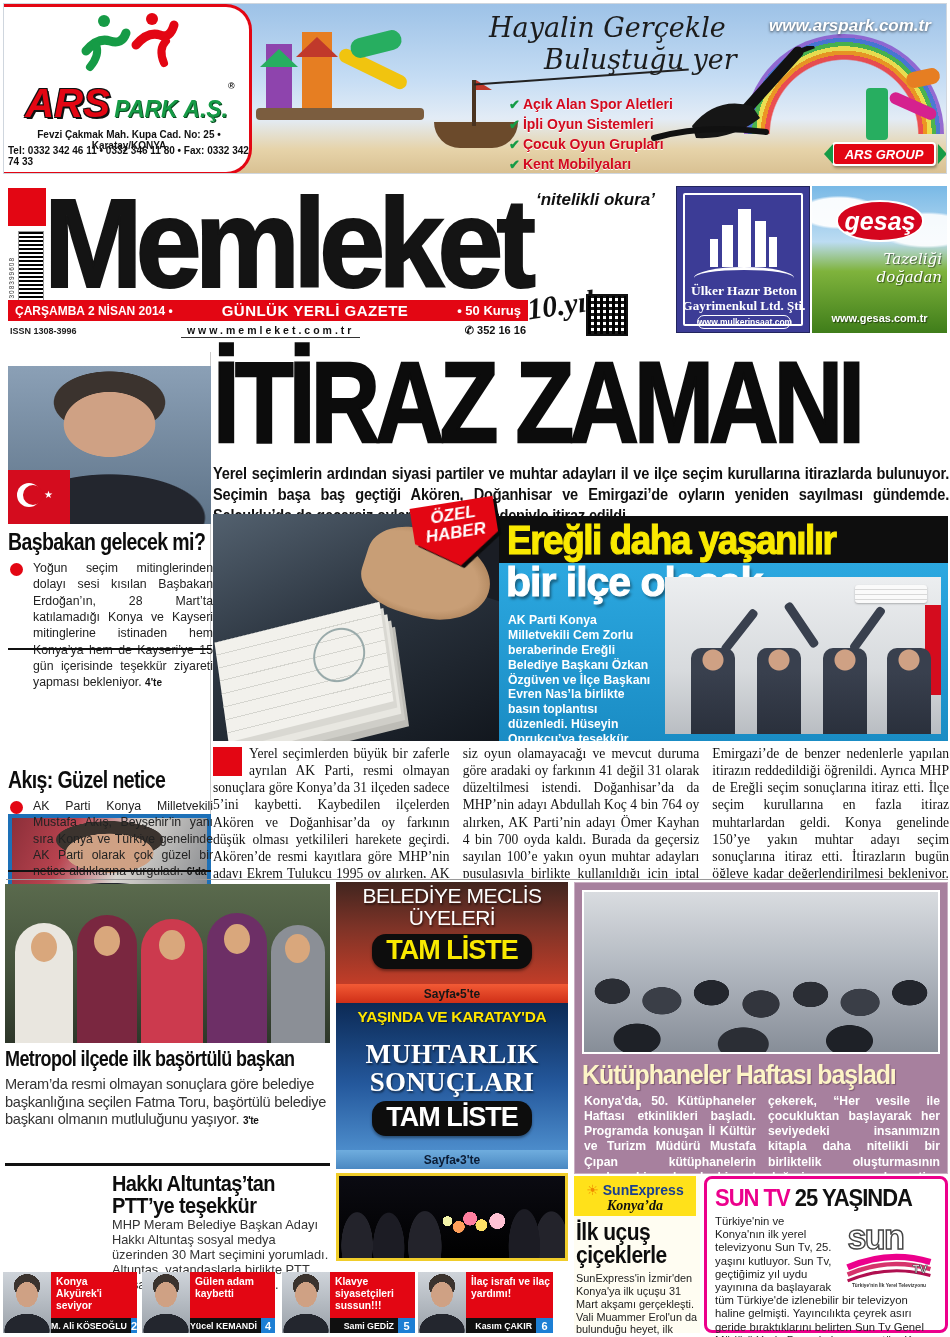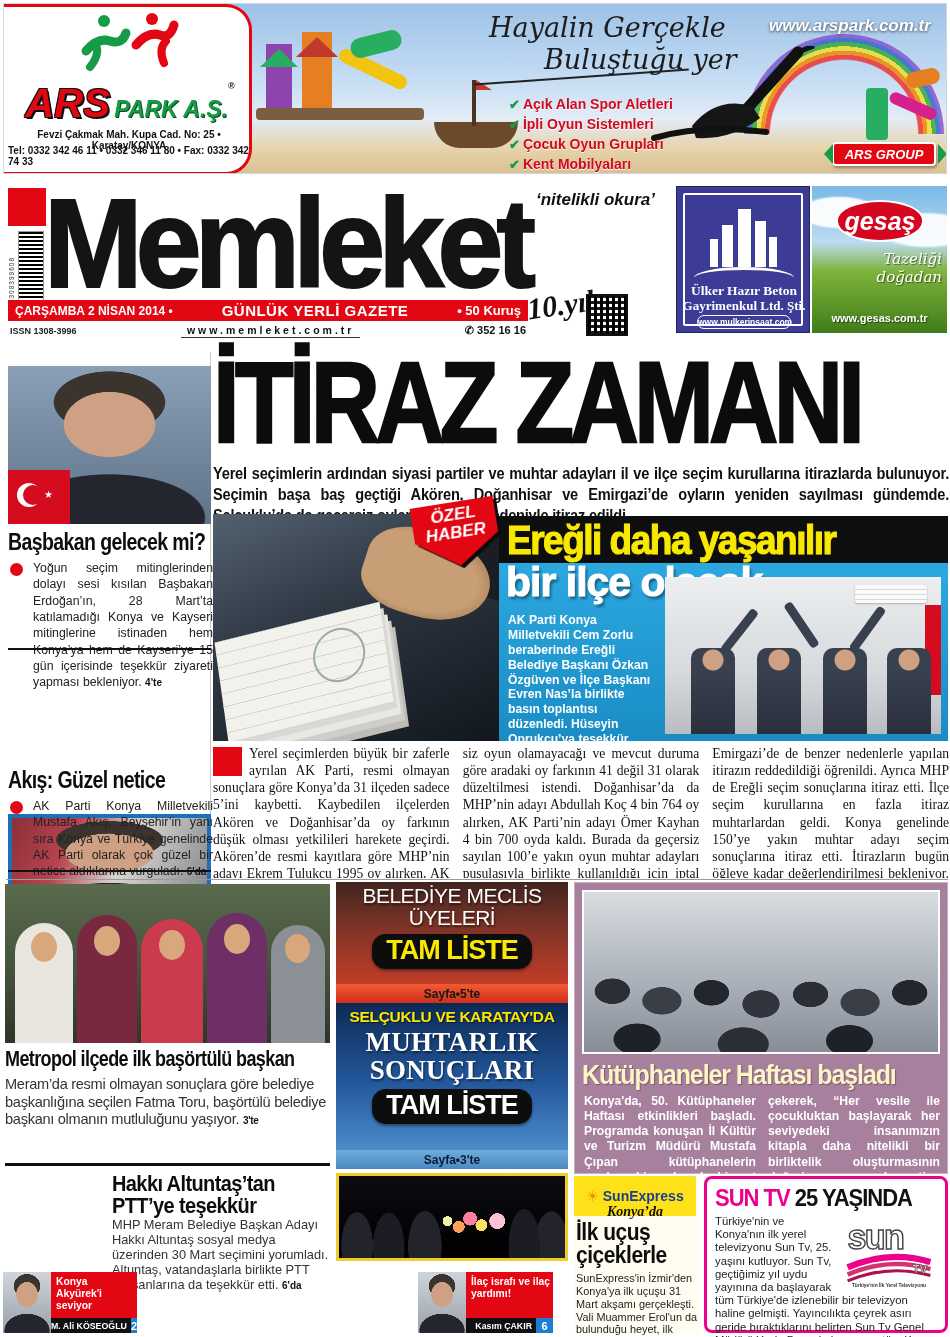--- a/index.html
+++ b/index.html
@@ -229,21 +229,21 @@
   linear-gradient(180deg,#d9dce0 0%,#b4bac2 45%,#878e98 100%)}
 #kut-hl{left:8px;top:176px;width:360px;font-size:25px;font-weight:900;letter-spacing:-1.1px;
   color:#fdf4c6;white-space:nowrap;transform:scaleY(1.12);transform-origin:left top;
   text-shadow:1px 1px 1px rgba(70,40,60,.45)}
 #kut-cols{left:10px;top:212px;width:356px;display:flex;gap:12px}
 #kut-cols .kcol{flex:1;color:#fff;font-weight:700;font-size:12.2px;line-height:1.24;text-align:justify}
 #kut-cols .pref{color:#fff;font-size:9.5px}
 
 
 #sx{left:574px;top:1176px;width:126px;height:157px;background:#fffdf2}
-#sx-brand{left:0;top:0;width:122px;height:40px;background:#ffe11a;text-align:center;padding-top:12px}
+#sx-brand{left:0;top:0;width:122px;height:40px;background:#ffe11a;text-align:center;padding-top:6px}
 #sx-brand .b1{font-size:14px;font-weight:900;color:#1a3f8f;white-space:nowrap}
 #sx-brand .sun{color:#f08a00;font-weight:400}
 #sx-brand .b2{font-family:"Liberation Serif",serif;font-style:italic;font-weight:900;font-size:14px;color:#101010}
 #sx-hl{left:2px;top:44px;font-size:21px;font-weight:900;line-height:1.02;letter-spacing:-.5px;
   color:#0d0d0d;transform:scaleY(1.1);transform-origin:left top}
 #sx-body{left:2px;top:96px;width:123px;font-size:10.9px;line-height:1.18;color:#222}
 
 
 #stv{left:704px;top:1176px;width:244px;height:157px;border:3px solid #ec008c;border-radius:8px;
   background:#fff;padding:5px 8px}
@@ -465,22 +465,22 @@
     <span class="pref">6'da</span>
   </div>
 
   <div id="promo-red" class="ab">
     <div class="promo-t" style="margin-top:3px">BELEDİYE MECLİS</div>
     <div class="promo-t">ÜYELERİ</div>
     <div class="tam yel">TAM LİSTE</div>
   </div>
   <div id="promo-red-strip" class="ab">Sayfa•5'te</div>
   <div id="promo-blue" class="ab">
-    <div id="promo-kicker">SELÇUKLU VE KARATAY'DA</div>
-    <div class="promo-serif" style="margin-top:3px">MUHTARLIK</div>
+    <div id="promo-kicker">YAŞINDA VE KARATAY'DA</div>
+    <div class="promo-serif" style="margin-top:15px">MUHTARLIK</div>
     <div class="promo-serif">SONUÇLARI</div>
     <div class="tam wht">TAM LİSTE</div>
   </div>
   <div id="promo-blue-strip" class="ab">Sayfa•3'te</div>
   <div id="ph-night" class="ab"></div>
 
   <div id="kut-box" class="ab">
     <div id="ph-kut" class="ab"></div>
     <div id="kut-hl" class="ab">Kütüphaneler Haftası başladı</div>
     <div id="kut-cols" class="ab">
@@ -525,20 +525,36 @@
   </div>
 
   <div class="colm" style="left:3px;width:134px">
     <div class="colm-photo portrait"></div>
     <div class="colm-title">Konya Akyürek'i seviyor</div>
     <div class="colm-bar">
       <span class="colm-name">M. Ali KÖSEOĞLU</span>
       <span class="colm-num">2</span>
     </div>
   </div>
+  <div class="colm" style="left:142px;width:133px">
+    <div class="colm-photo portrait"></div>
+    <div class="colm-title">Gülen adam kaybetti</div>
+    <div class="colm-bar">
+      <span class="colm-name">Yücel KEMANDİ</span>
+      <span class="colm-num">4</span>
+    </div>
+  </div>
+  <div class="colm" style="left:282px;width:133px">
+    <div class="colm-photo portrait"></div>
+    <div class="colm-title">Klavye siyasetçileri sussun!!!</div>
+    <div class="colm-bar">
+      <span class="colm-name">Sami GEDİZ</span>
+      <span class="colm-num">5</span>
+    </div>
+  </div>
   <div class="colm" style="left:418px;width:135px">
     <div class="colm-photo portrait"></div>
     <div class="colm-title">İlaç israfı ve ilaç yardımı!</div>
     <div class="colm-bar">
       <span class="colm-name">Kasım ÇAKIR</span>
       <span class="colm-num">6</span>
     </div>
   </div>
 
 </div>

